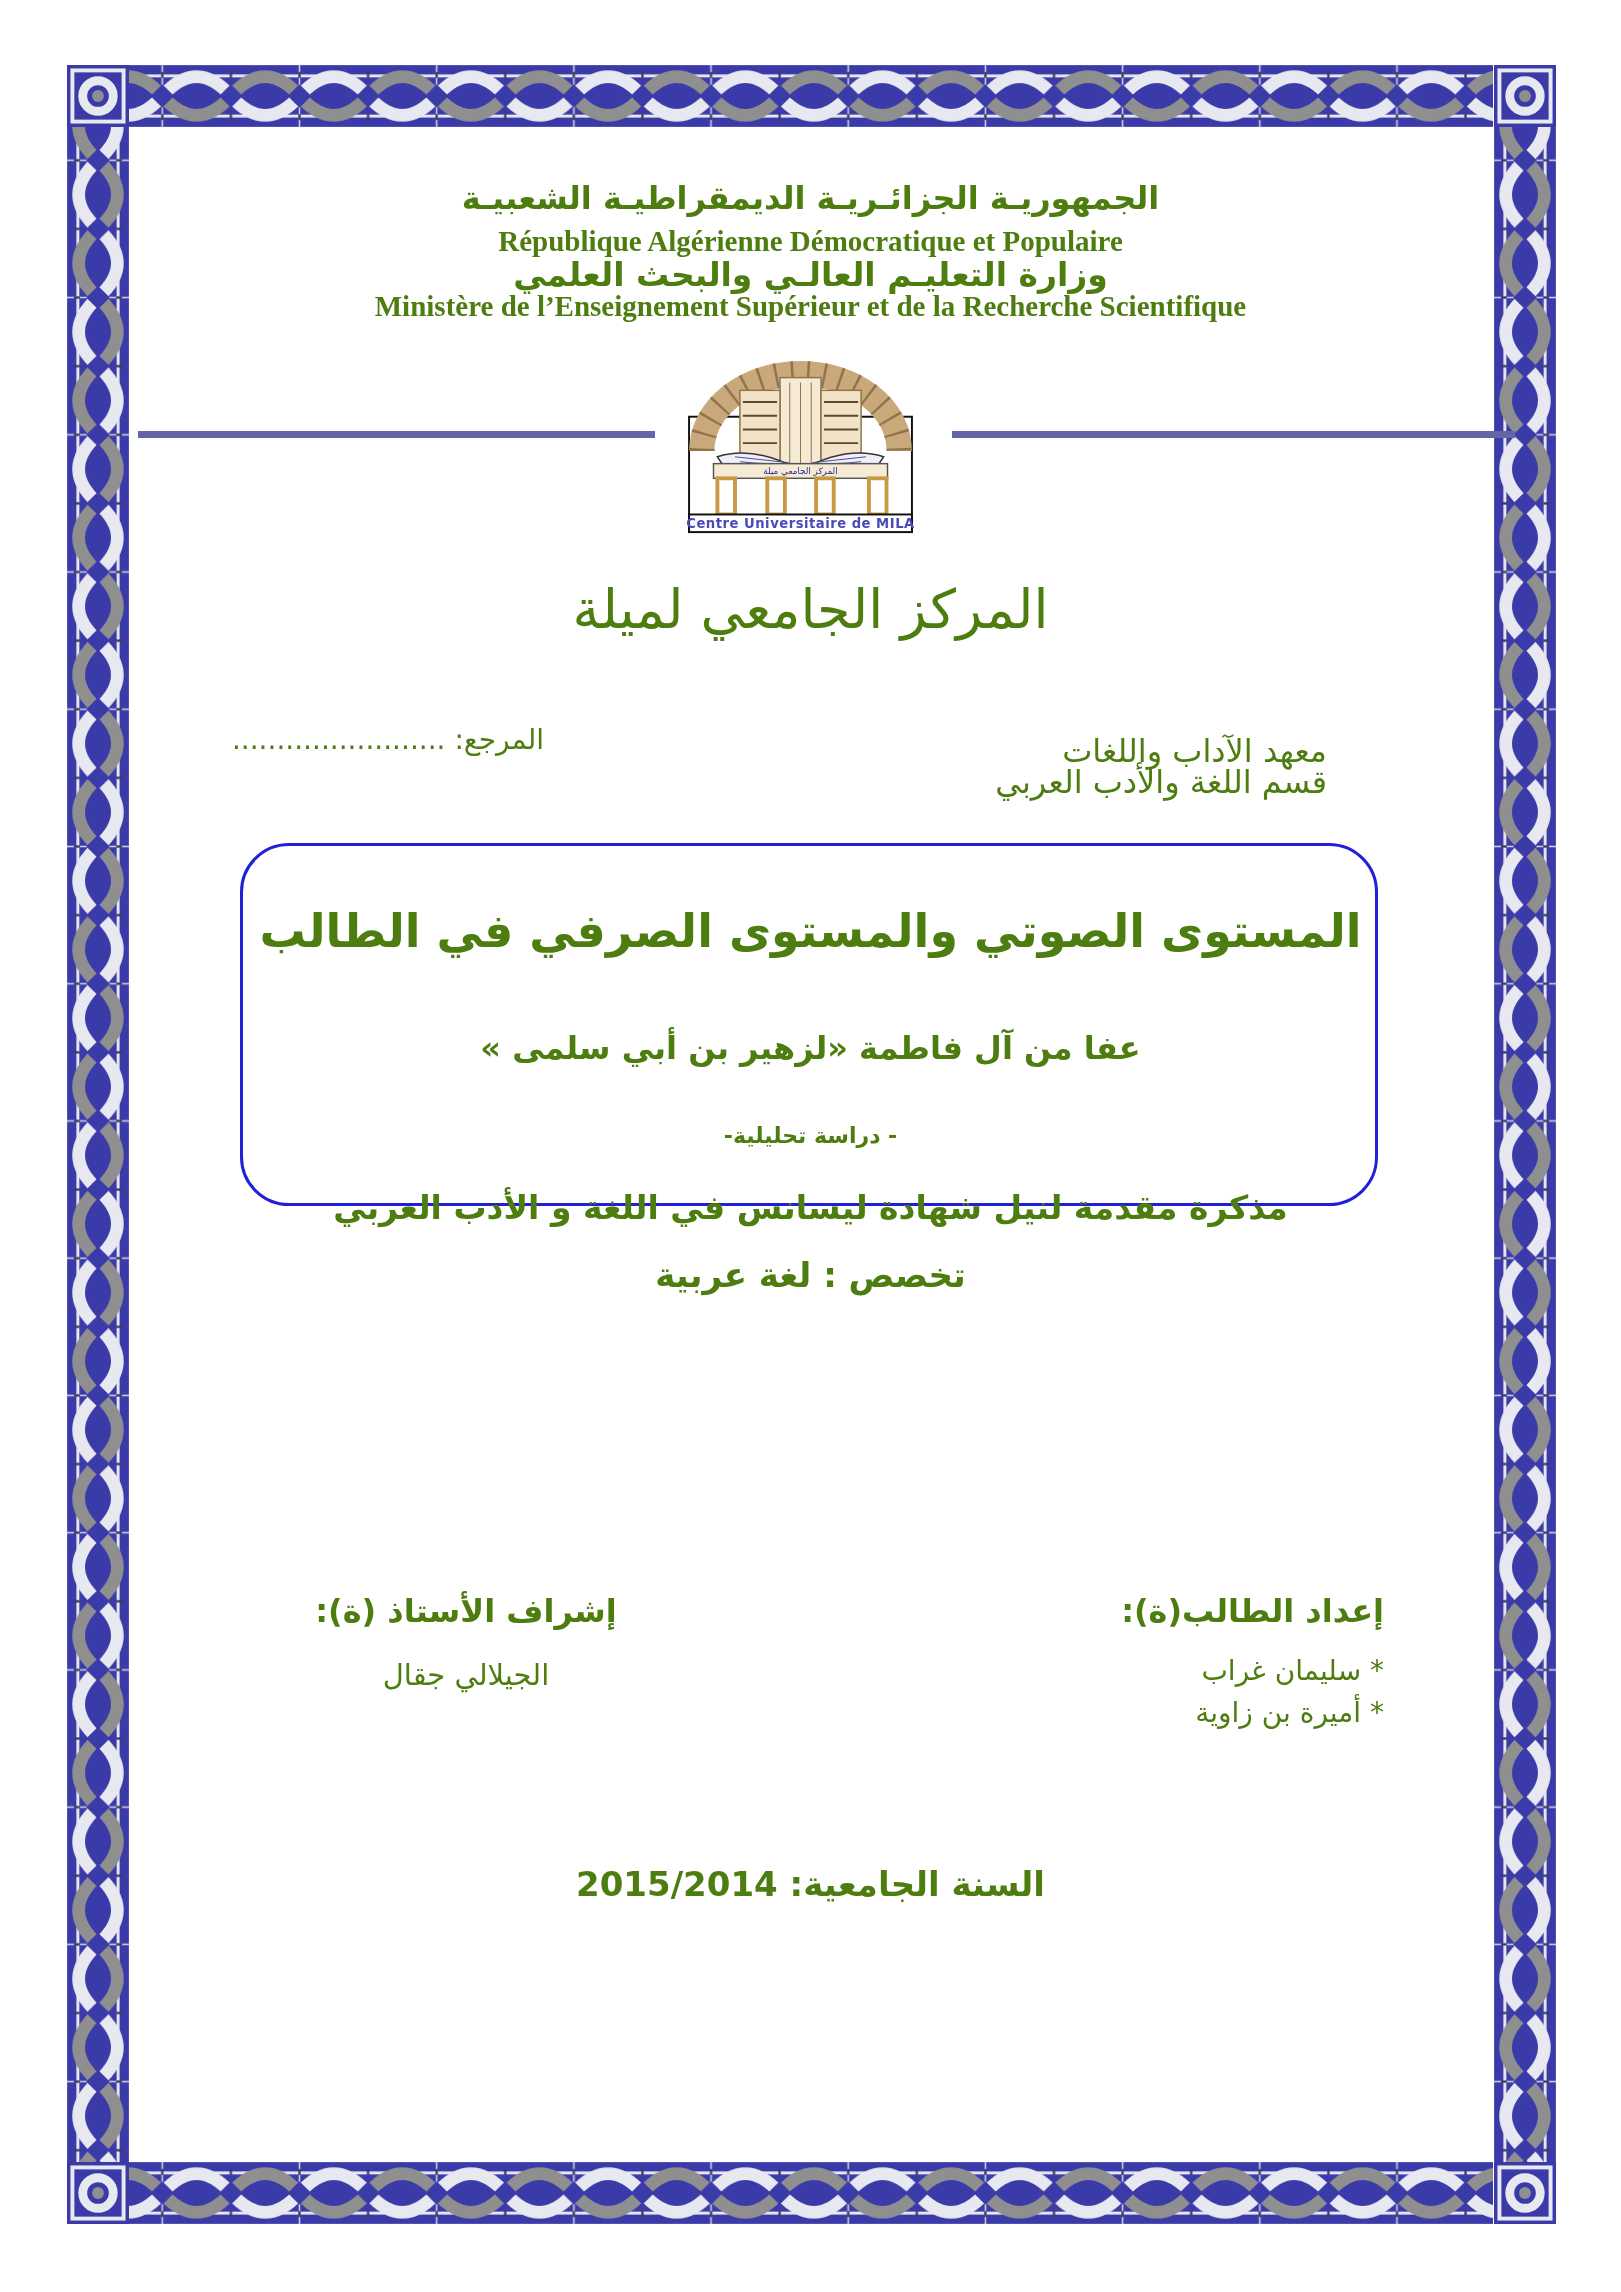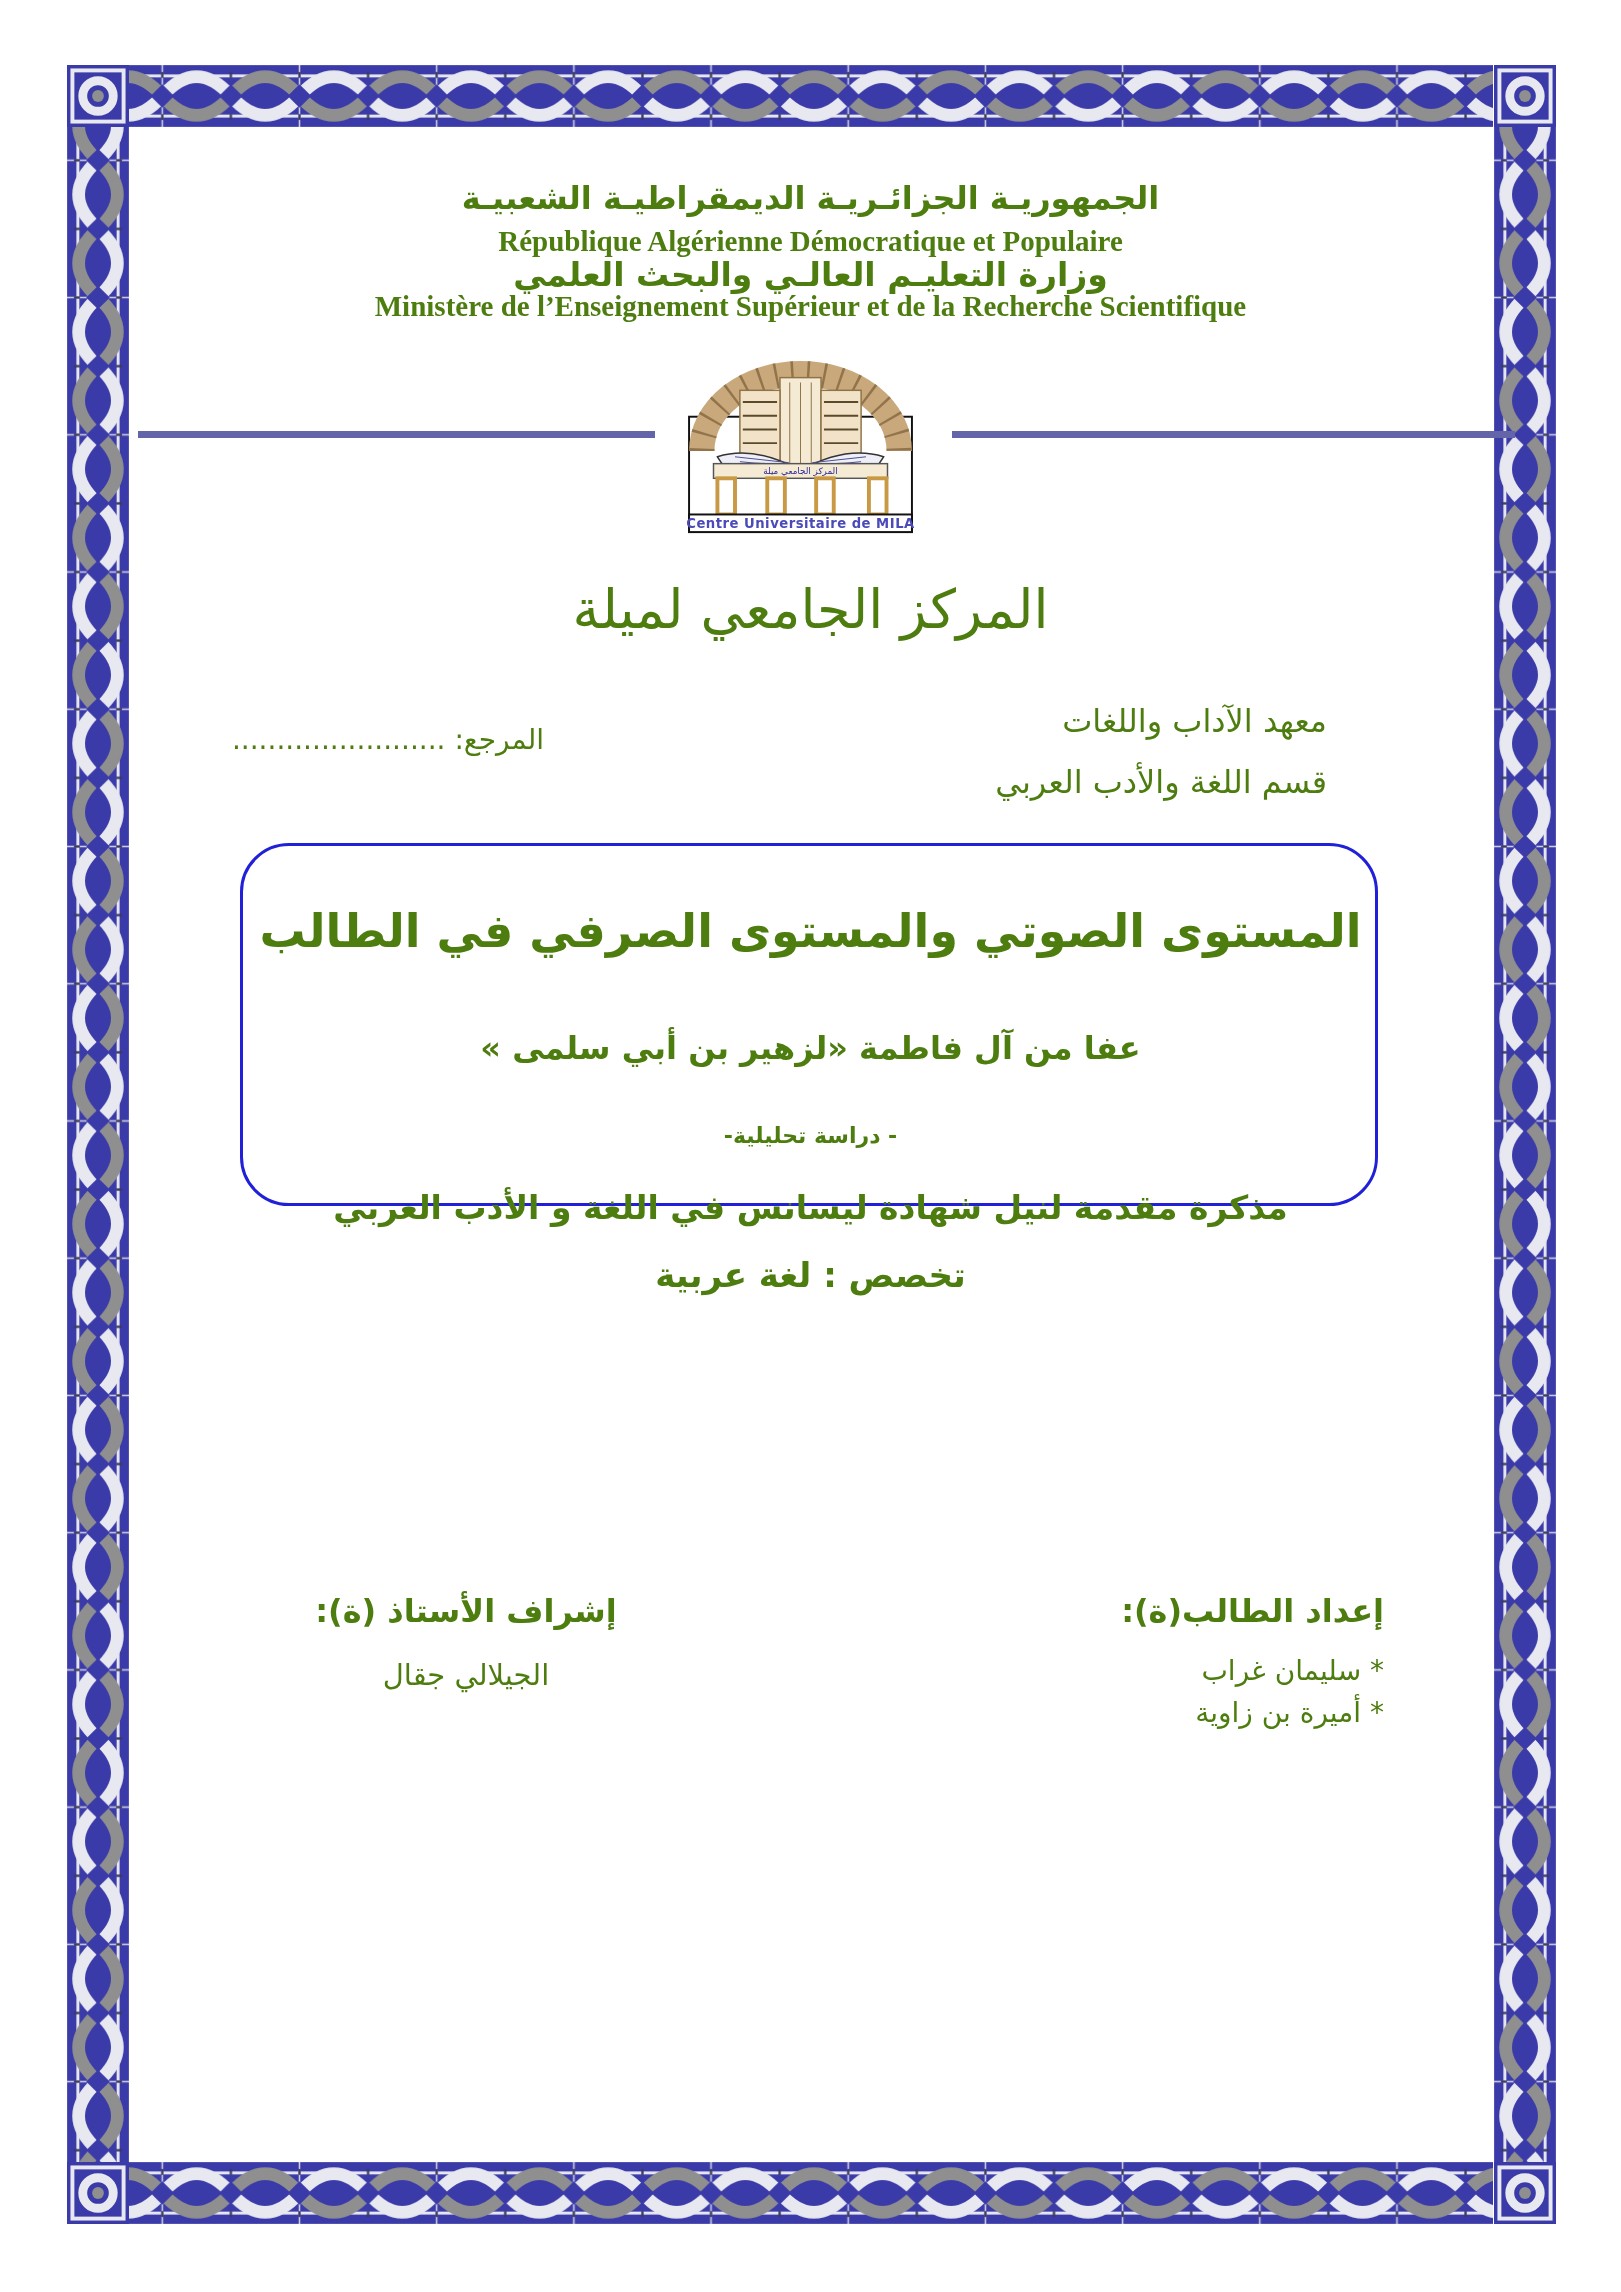--- a/index.html
+++ b/index.html
@@ -17,21 +17,21 @@
   .ministry-fr{top:290px;font-size:29px;}
   
   .rule{top:431px;height:6.9px;background:#6464A8;}
   .rule-left{left:138px;width:517px;}
   .rule-right{left:952px;width:563px;}
   
   .logo{left:686px;top:361px;width:229px;height:174px;}
   
   .university{top:578px;font-size:54px;}
   
-  .inst1{top:702px;right:294px;font-size:32px;}
+  .inst1{top:732px;right:294px;font-size:32px;}
   .inst2{top:763px;right:294px;font-size:32px;}
   .reference{top:723px;left:221px;width:323px;font-size:28px;direction:rtl;text-align:right;}
   
   .title-box{left:240px;top:843px;width:1132px;height:357px;border:3.9px solid #2020D8;border-radius:49px;}
   .box-line1{top:904px;font-size:46px;}
   .box-line2{top:1029px;font-size:32px;}
   .box-line3{top:1123px;font-size:22px;}
   .memoir1{top:1188px;font-size:33px;z-index:5;}
   .memoir2{top:1255px;font-size:34px;}
   
@@ -196,15 +196,19 @@
   <div class="abs centered ar b memoir1">مذكرة مقدمة  لنيل شهادة ليسانس في اللغة و الأدب العربي</div>
   <div class="abs centered ar b memoir2">تخصص : لغة عربية</div>
 
   <div class="abs ar b prep-label">إعداد الطالب(ة):</div>
   <div class="abs ar student1">* سليمان غراب</div>
   <div class="abs ar student2">* أميرة  بن زاوية</div>
 
   <div class="abs ar b sup-label">إشراف الأستاذ (ة):</div>
   <div class="abs ar supervisor">الجيلالي جقال</div>
 
+  <div class="abs centered ar b year">
+    <span>السنة الجامعية:</span>
+    <span>2015/2014</span>
+  </div>
 
 </div>
 
 
 </body></html>

